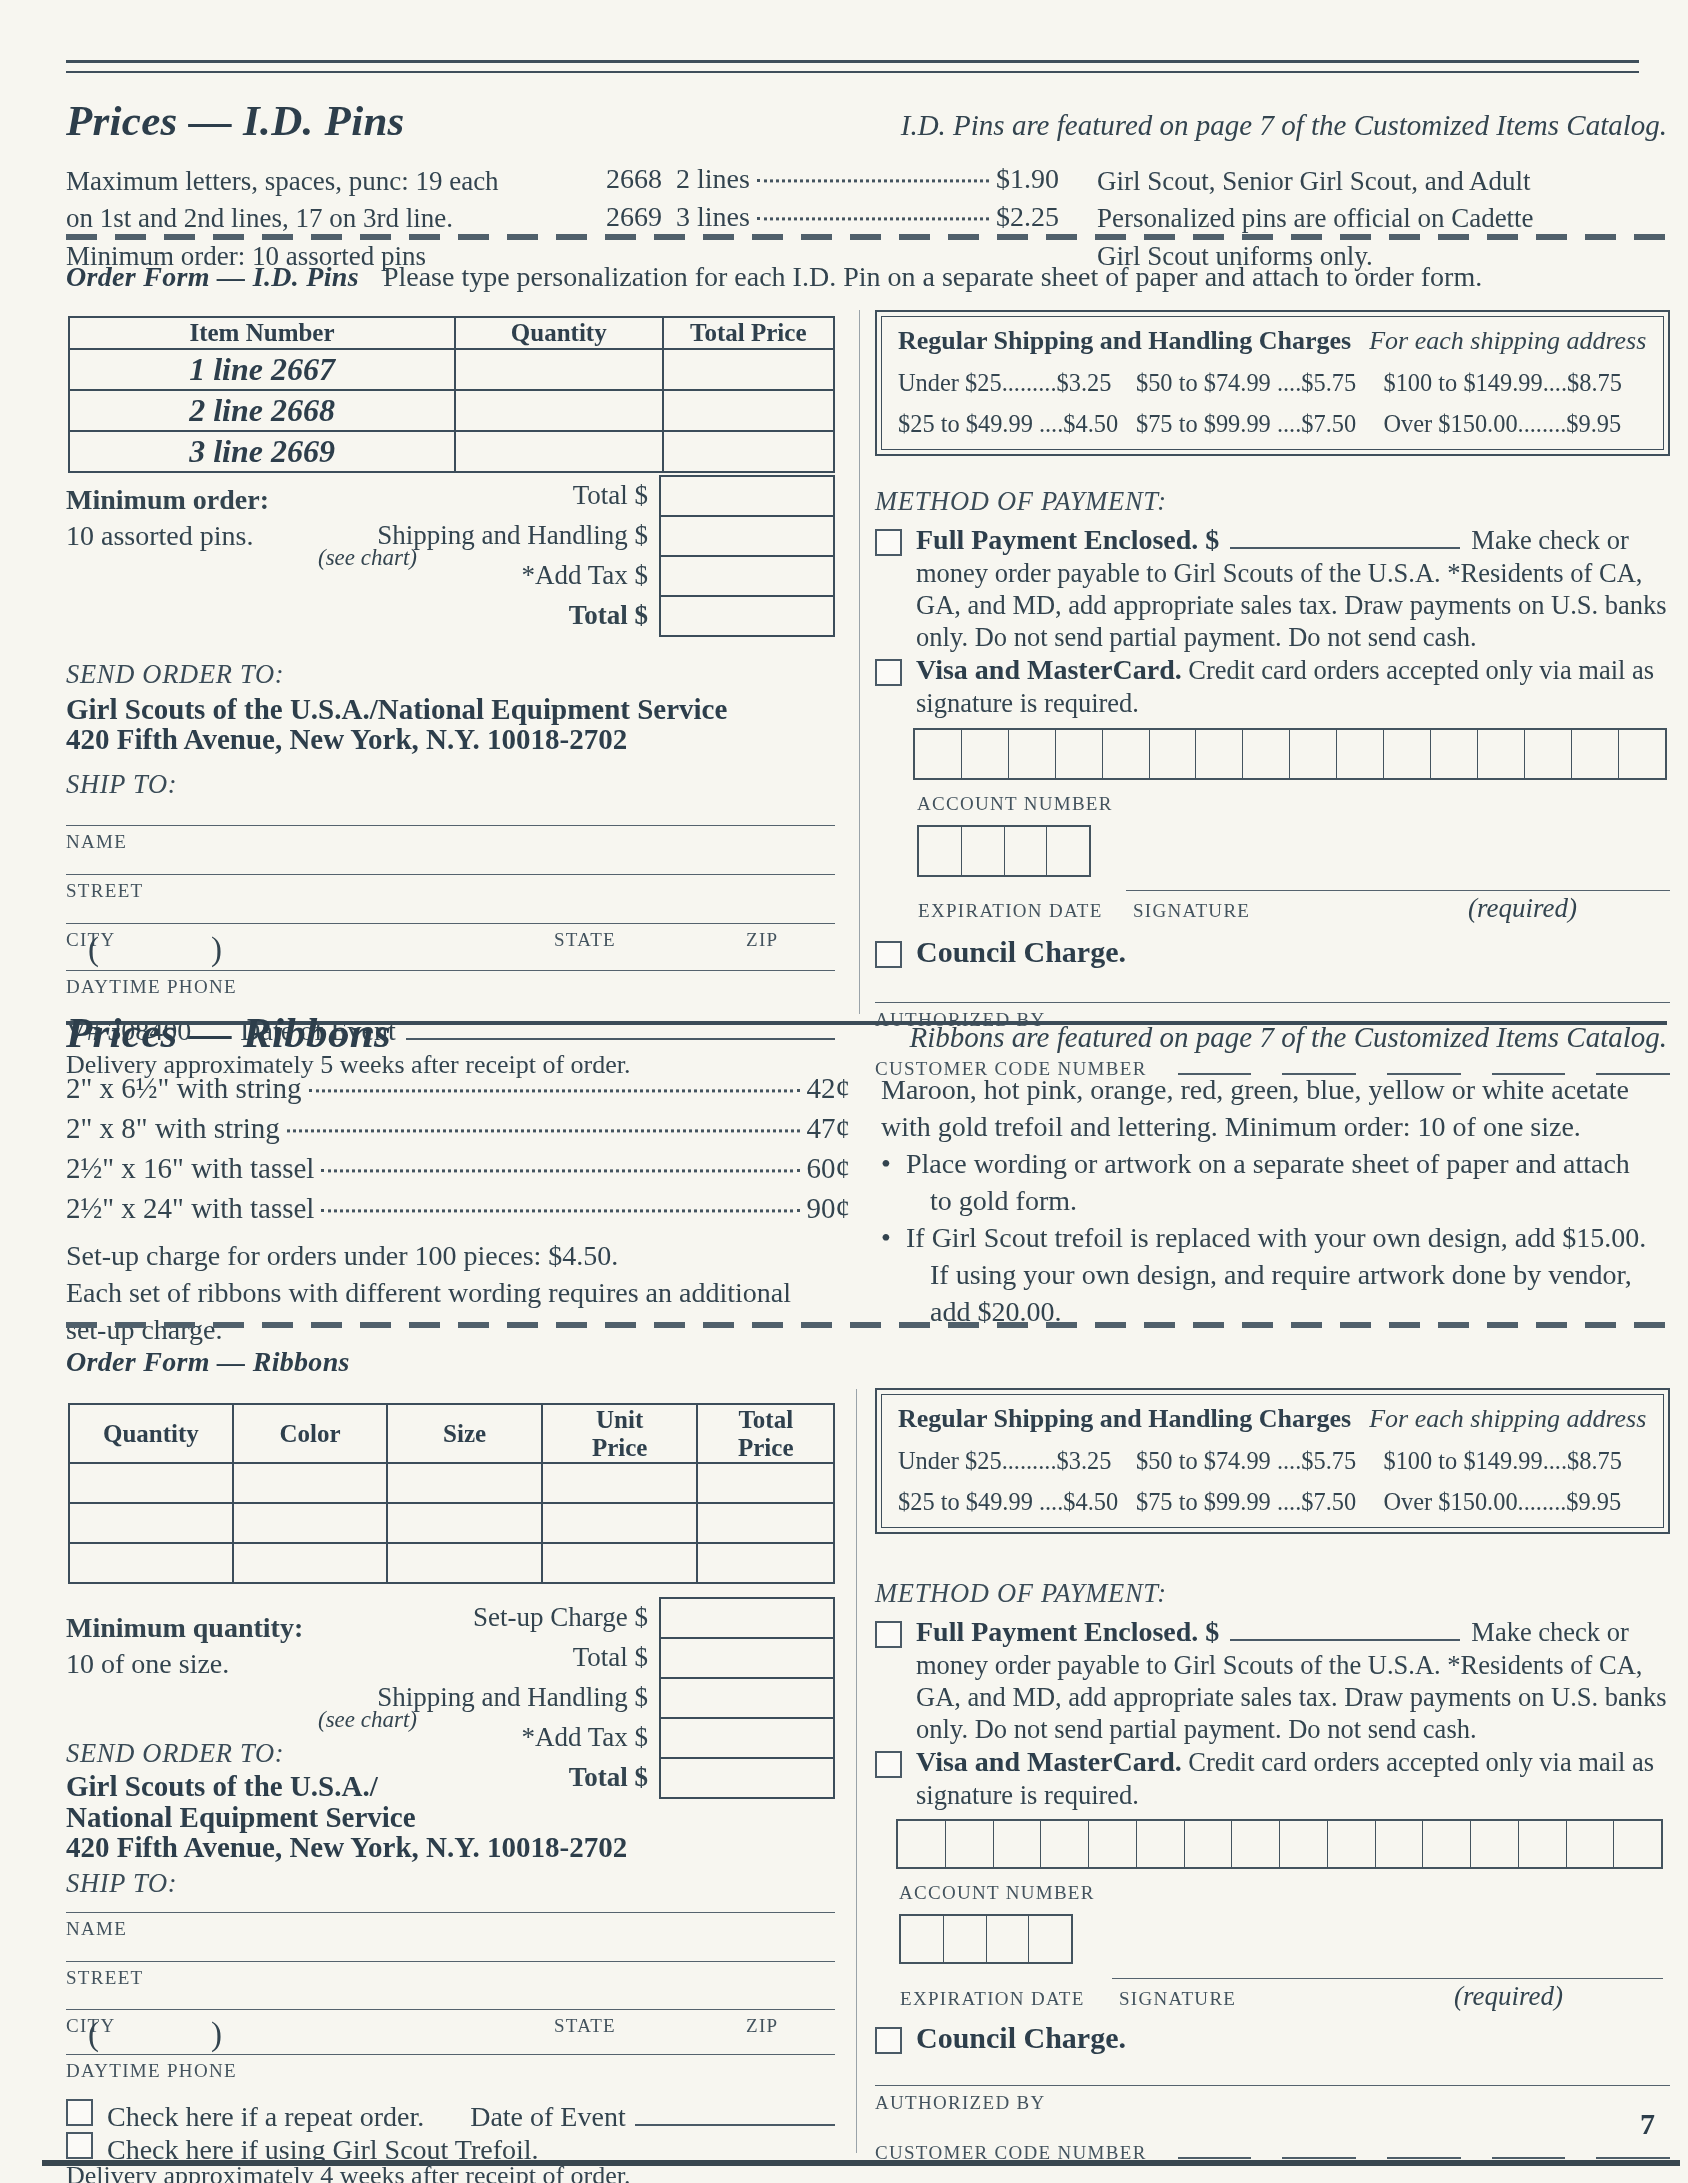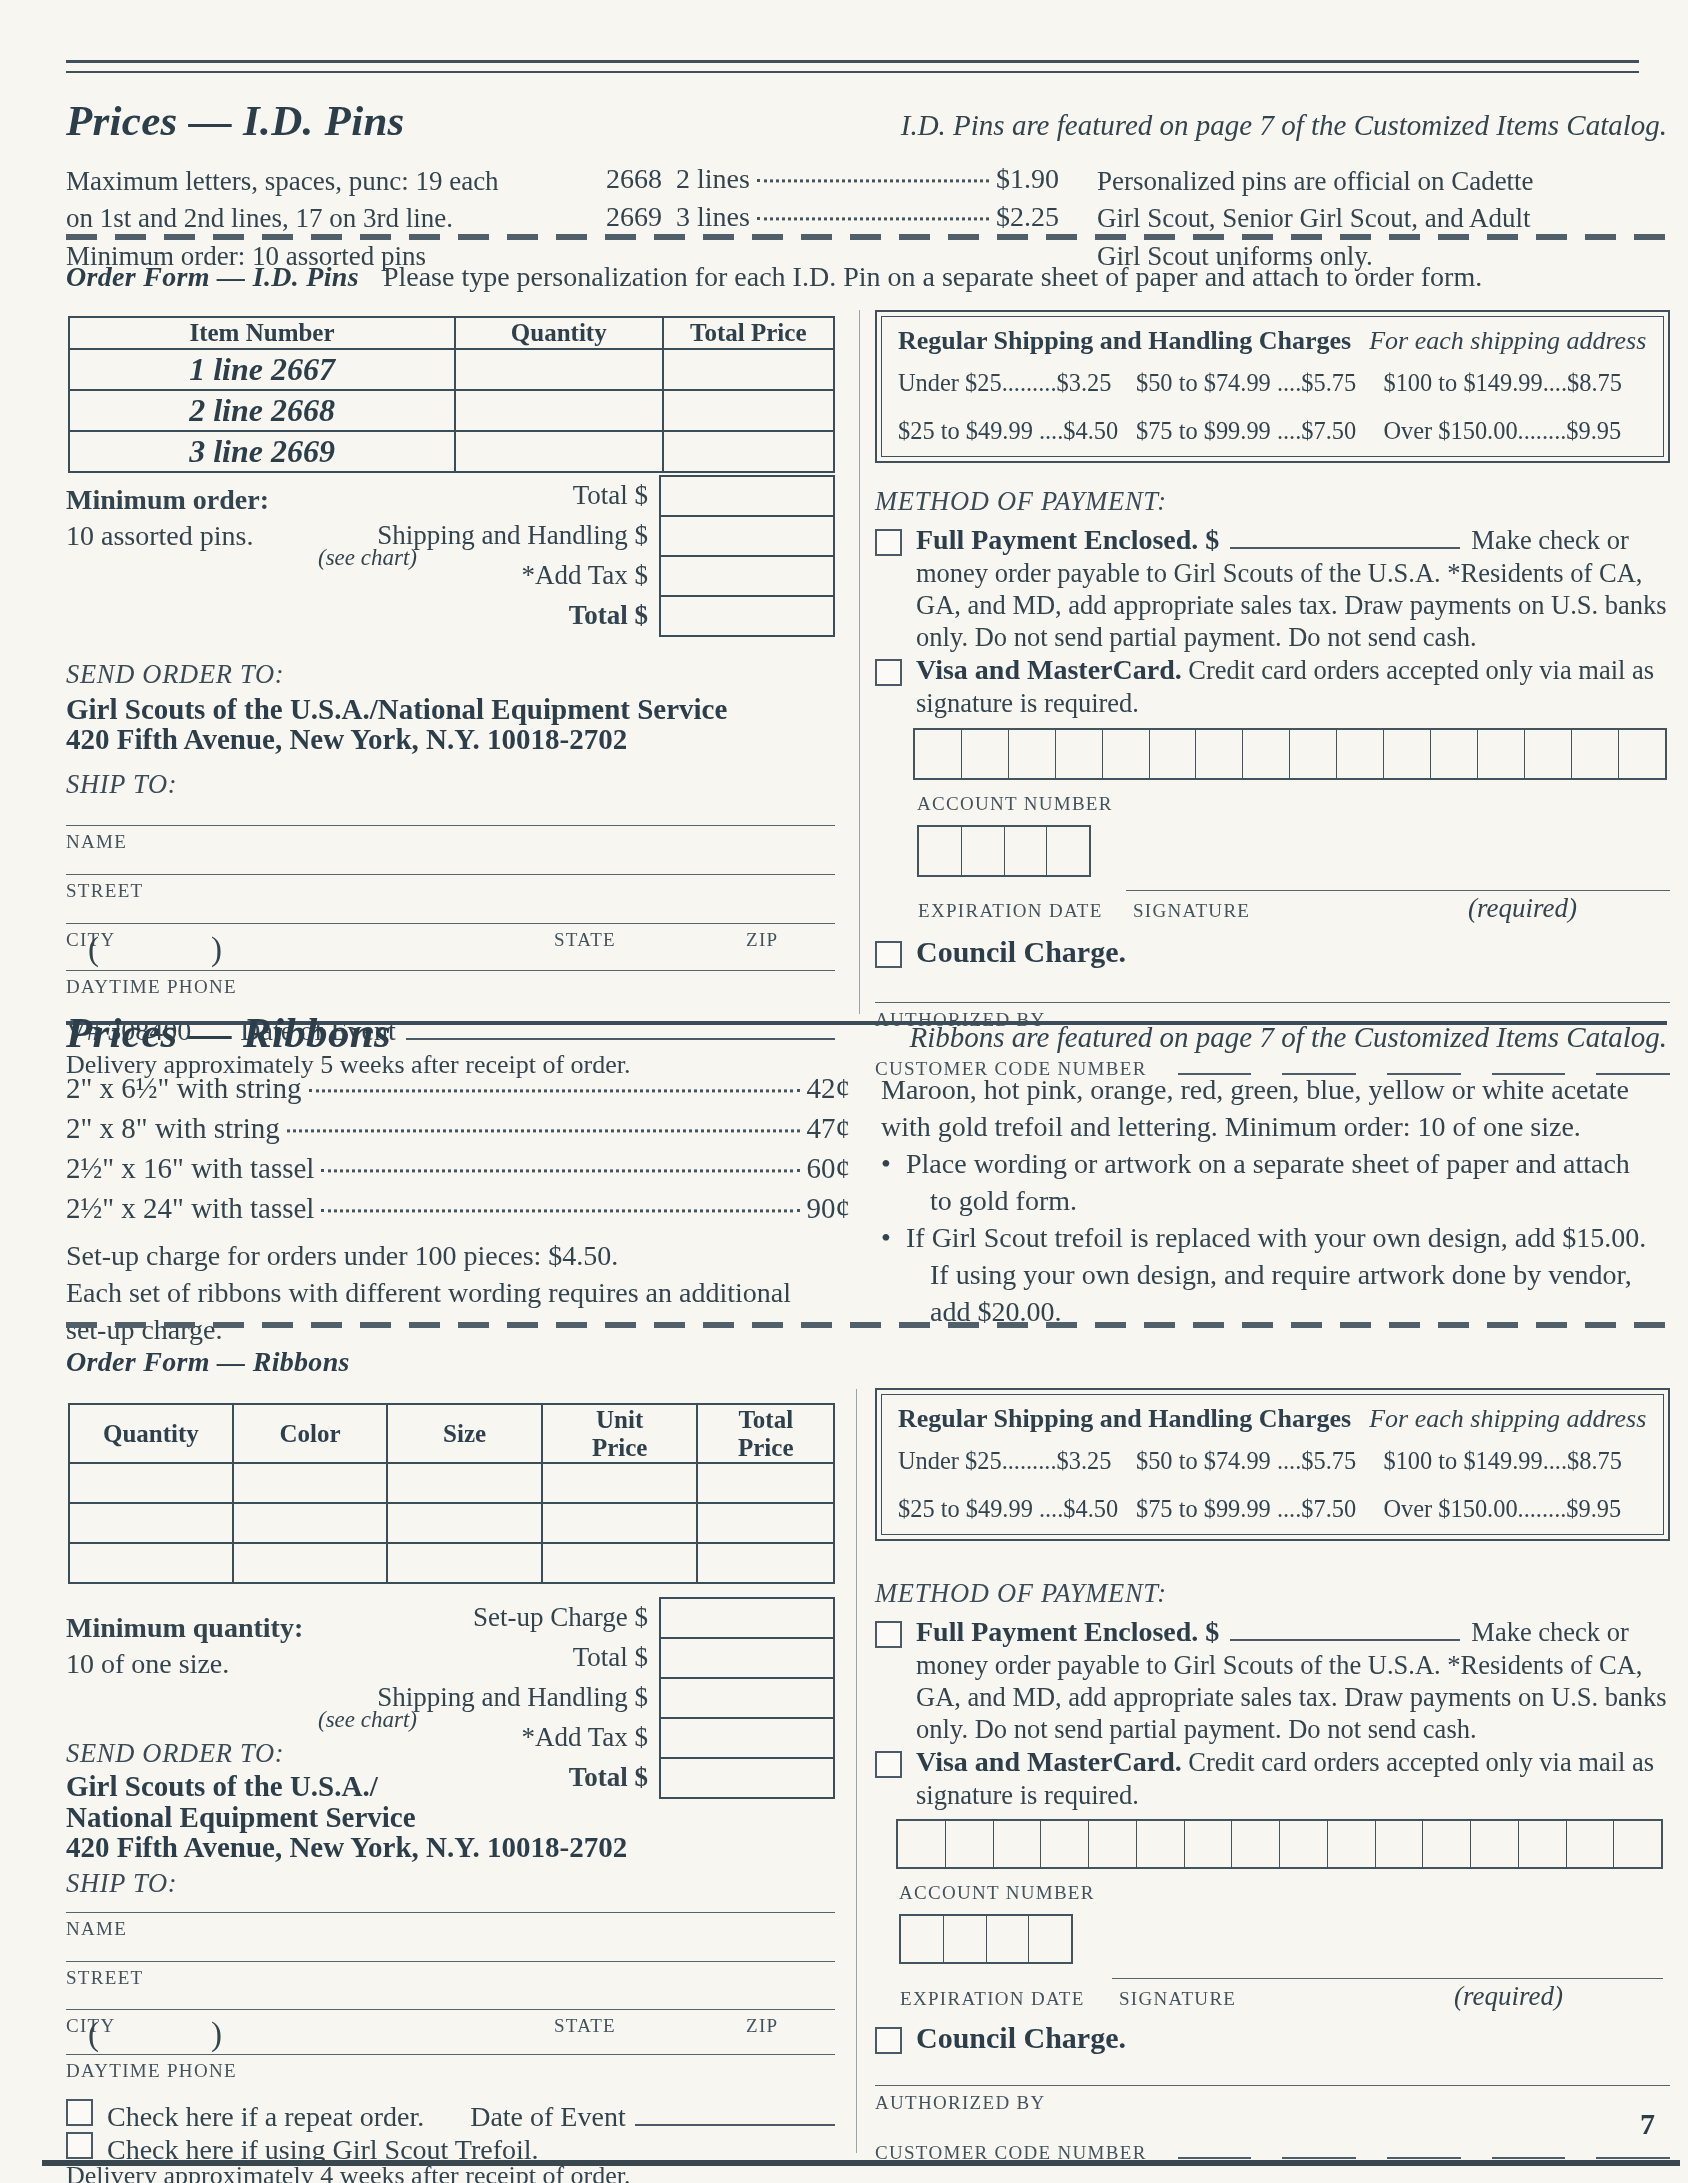--- a/index.html
+++ b/index.html
@@ -28,21 +28,21 @@
   .seechart { position:absolute; font-style:italic; font-size:23px; white-space:nowrap; }
   .capsital { font-style:italic; font-size:26.5px; letter-spacing:0.7px; white-space:nowrap; color:#3a4b57; }
   .sendbold { font-weight:bold; font-size:29px; color:#2d3e4b; white-space:nowrap; }
   .frow { border-top:1.4px solid #55636e; }
   .flabel { display:inline-block; margin-top:4.9px; font-size:19px; letter-spacing:1.3px; color:#43535e; white-space:nowrap; }
   .minilabel { font-size:19px; letter-spacing:1.3px; color:#43535e; white-space:nowrap; }
   .shipbox { border:2.1px solid #3f4f5b; outline:0.7px solid #3f4f5b; outline-offset:-7px;
              padding:14px 18px 16.7px 21px; box-sizing:border-box; }
   .sbtitle { font-weight:bold; font-size:26px; color:#2f404d; white-space:nowrap; }
   .sbsub { font-style:italic; font-size:26px; margin-left:18px; white-space:nowrap; }
-  .sbgrid { display:grid; grid-template-columns:1fr 1.04fr 1.12fr; row-gap:20px; margin-top:12.6px; font-size:24.4px; white-space:nowrap; }
+  .sbgrid { display:grid; grid-template-columns:1fr 1.04fr 1.12fr; row-gap:13px; margin-top:12.6px; font-size:24.4px; white-space:nowrap; }
   .payitem { display:flex; align-items:flex-start; }
   .cb { width:23px; height:23px; border:2.1px solid #4a5a66; flex:none; margin:5.6px 14px 0 0; background:rgba(255,255,255,.45); }
   .paybold { font-weight:bold; font-size:28px; color:#2d3e4b; }
   .payblock { font-size:26.5px; line-height:1.21; white-space:nowrap; }
   .uline { display:inline-block; width:230px; border-bottom:2.1px solid #4a5a66; height:21px; margin:0 11px; }
   .ccrow { display:flex; border:2.1px solid #44545f; box-sizing:border-box; }
   .ccrow i { flex:1; border-right:1.4px solid #44545f; }
   .ccrow i:last-child { border-right:none; }
   .fillline { flex:1; border-bottom:2.1px solid #4a5a66; height:19.5px; margin-left:9.8px; }
   .dash { display:inline-block; width:81px; border-bottom:2.1px solid #4d5d68; height:12.6px; margin-left:31px; }
@@ -76,22 +76,22 @@
           <span class="price">$1.90</span>
         </div>
         <div class="leadrow" style="height:38px;">
           <span>2669</span>
           <span style="margin-left:14px">3 lines</span>
           <span class="lead"></span>
           <span class="price">$2.25</span>
         </div>
       </div>
       <div class="b39" style="margin-left:38px;">
+        <div>Girl Scout, Senior Girl Scout, and Adult</div>
         <div>Personalized pins are official on Cadette</div>
-        <div>Girl Scout, Senior Girl Scout, and Adult</div>
         <div>Girl Scout uniforms only.</div>
       </div>
     </div>
   </div>
 
   <div class="abs dashrule" style="left:66px; right:21px; top:234px;"></div>
 
   <div class="abs" style="left:66px; top:259px; width:1601px; height:760px;">
     <div style="display:flex; align-items:baseline;">
       <div class="h2">Order Form — I.D. Pins</div>

